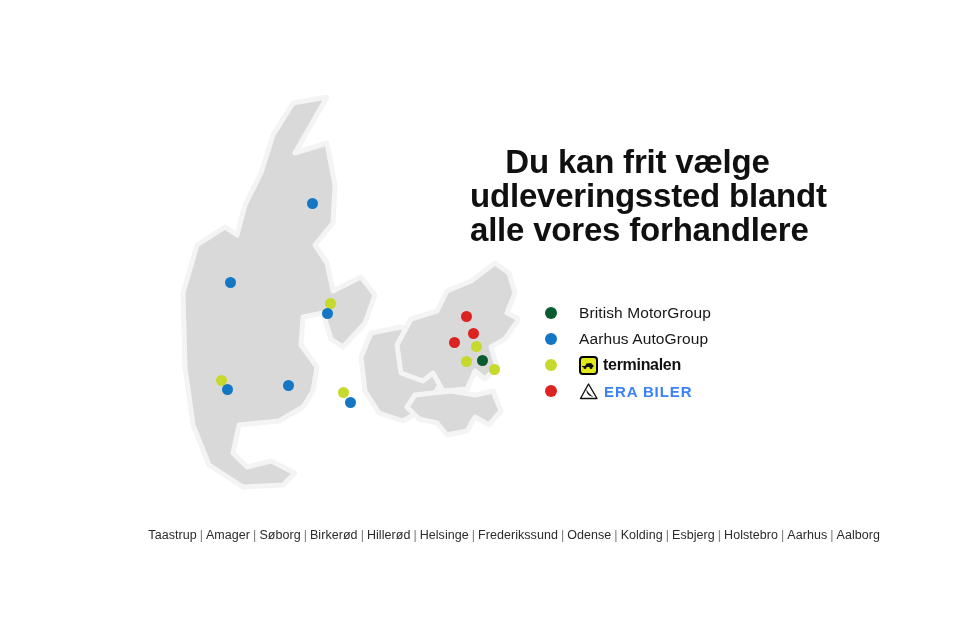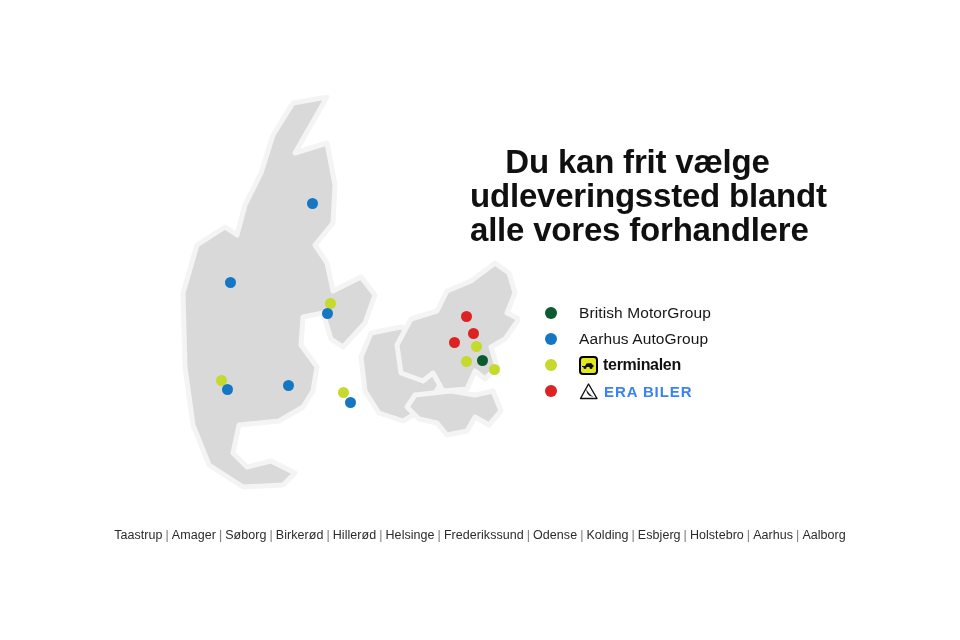--- a/index.html
+++ b/index.html
@@ -45,22 +45,22 @@
     box-sizing:border-box;position:relative;margin-right:5px;
     overflow:hidden;
   }
   .term-icon svg{position:absolute;left:0;top:0;}
   .term-text{font-size:16px;font-weight:bold;letter-spacing:-0.3px;color:#111;}
   .era-icon{width:20px;height:17px;margin-right:5px;}
   .era-text{font-size:15px;font-weight:bold;letter-spacing:0.9px;color:#3b82f6;}
 
   
   #cities{
-    position:absolute;left:0;top:528px;width:960px;
-    text-align:center;
+    position:absolute;left:0;top:528px;width:880px;
+    text-align:right;
     font-size:12.5px;
     color:#2b2b2b;
     letter-spacing:0.05px;
   }
   #cities .sep{color:#7a7a7a;padding:0 3px;}
   #cities .city{white-space:nowrap;}
 </style>
 </head>
 <body>
 

